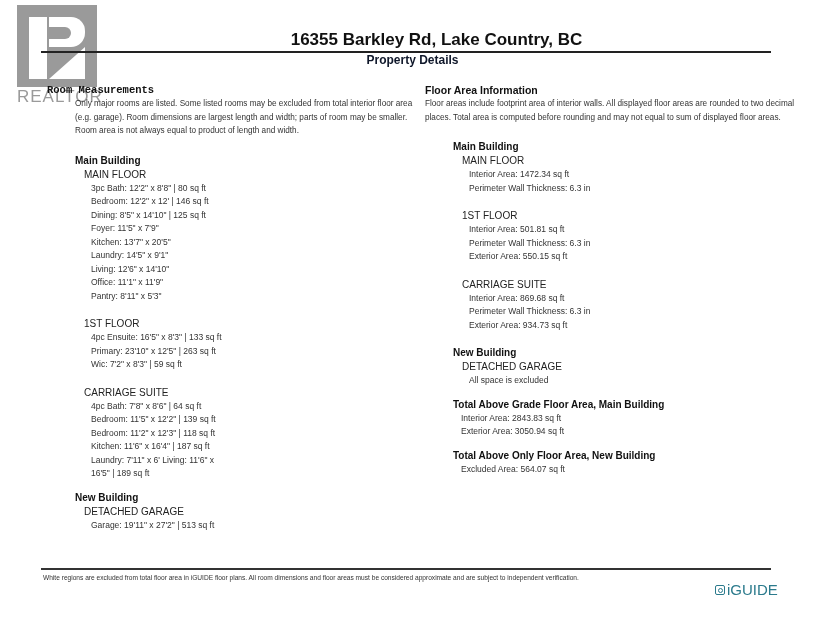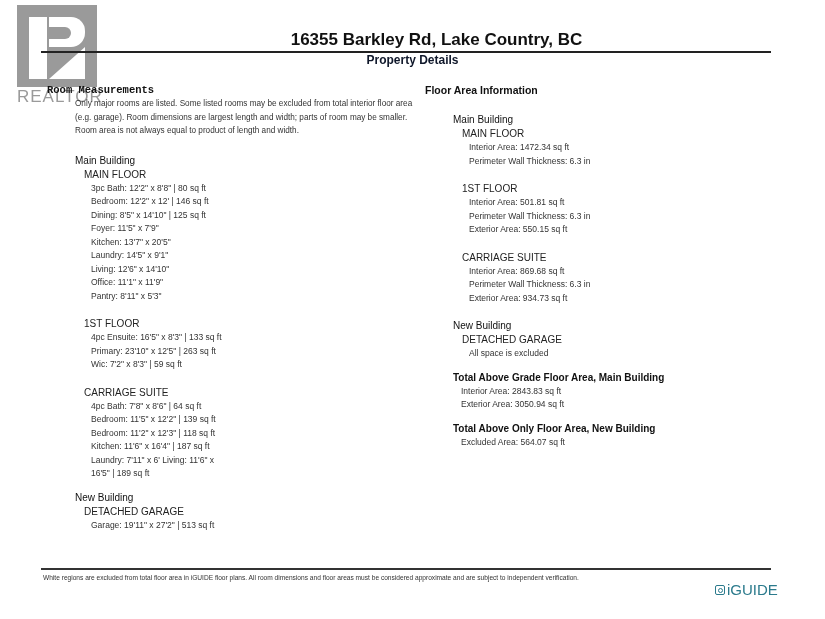--- a/index.html
+++ b/index.html
@@ -23,21 +23,21 @@
   .subtitle { position: absolute; left: 0; width: 825px; top: 53px; text-align: center;
               font-size: 12px; font-weight: bold; color: #0f172a; }
 
   .col { position: absolute; top: 84px; }
   .col.left { left: 47px; width: 380px; }
   .col.right { left: 425px; width: 370px; }
 
   .sec-title { font-size: 10.5px; font-weight: bold; color: #111; margin: 0; line-height: 13px; }
   .sec-desc { font-size: 8.2px; color: #333; line-height: 13.5px; margin: 0; }
 
-  .bldg { font-size: 10px; font-weight: normal; color: #111; line-height: 14px; margin-left: 28px; }
+  .bldg { font-size: 10px; font-weight: bold; color: #111; line-height: 14px; margin-left: 28px; }
   .floor { font-size: 10px; color: #222; line-height: 14px; margin-left: 37px; }
   .item { font-size: 8.5px; color: #333; line-height: 13.5px; margin-left: 44px; }
   .item-r { font-size: 8.5px; color: #333; line-height: 13.5px; margin-left: 44px; }
   .total-item { font-size: 8.5px; color: #333; line-height: 13.5px; margin-left: 36px; }
   .total-title { font-size: 10px; font-weight: bold; color: #111; line-height: 14px; margin-left: 28px; }
   .gap { height: 14px; }
   .gap-s { height: 10px; }
 
   .footer-rule { position: absolute; left: 41px; top: 568px; width: 730px; height: 2px; background: #333; }
   .footer-note { position: absolute; left: 43px; top: 574px; font-size: 6.6px; color: #333; }
@@ -94,20 +94,21 @@
   <div class="item">16'5" | 189 sq ft</div>
   <div class="gap-s"></div>
 
   <div class="bldg">New Building</div>
   <div class="floor">DETACHED GARAGE</div>
   <div class="item">Garage: 19'11" x 27'2" | 513 sq ft</div>
 </div>
 
 <div class="col right">
   <div class="sec-title">Floor Area Information</div>
+  <div class="sec-desc">Floor areas include footprint area of interior walls. All displayed floor areas are rounded to two decimal places. Total area is computed before rounding and may not equal to sum of displayed floor areas.</div>
   <div style="height:16px"></div>
 
   <div class="bldg">Main Building</div>
   <div class="floor">MAIN FLOOR</div>
   <div class="item-r">Interior Area: 1472.34 sq ft</div>
   <div class="item-r">Perimeter Wall Thickness: 6.3 in</div>
   <div class="gap"></div>
 
   <div class="floor">1ST FLOOR</div>
   <div class="item-r">Interior Area: 501.81 sq ft</div>

